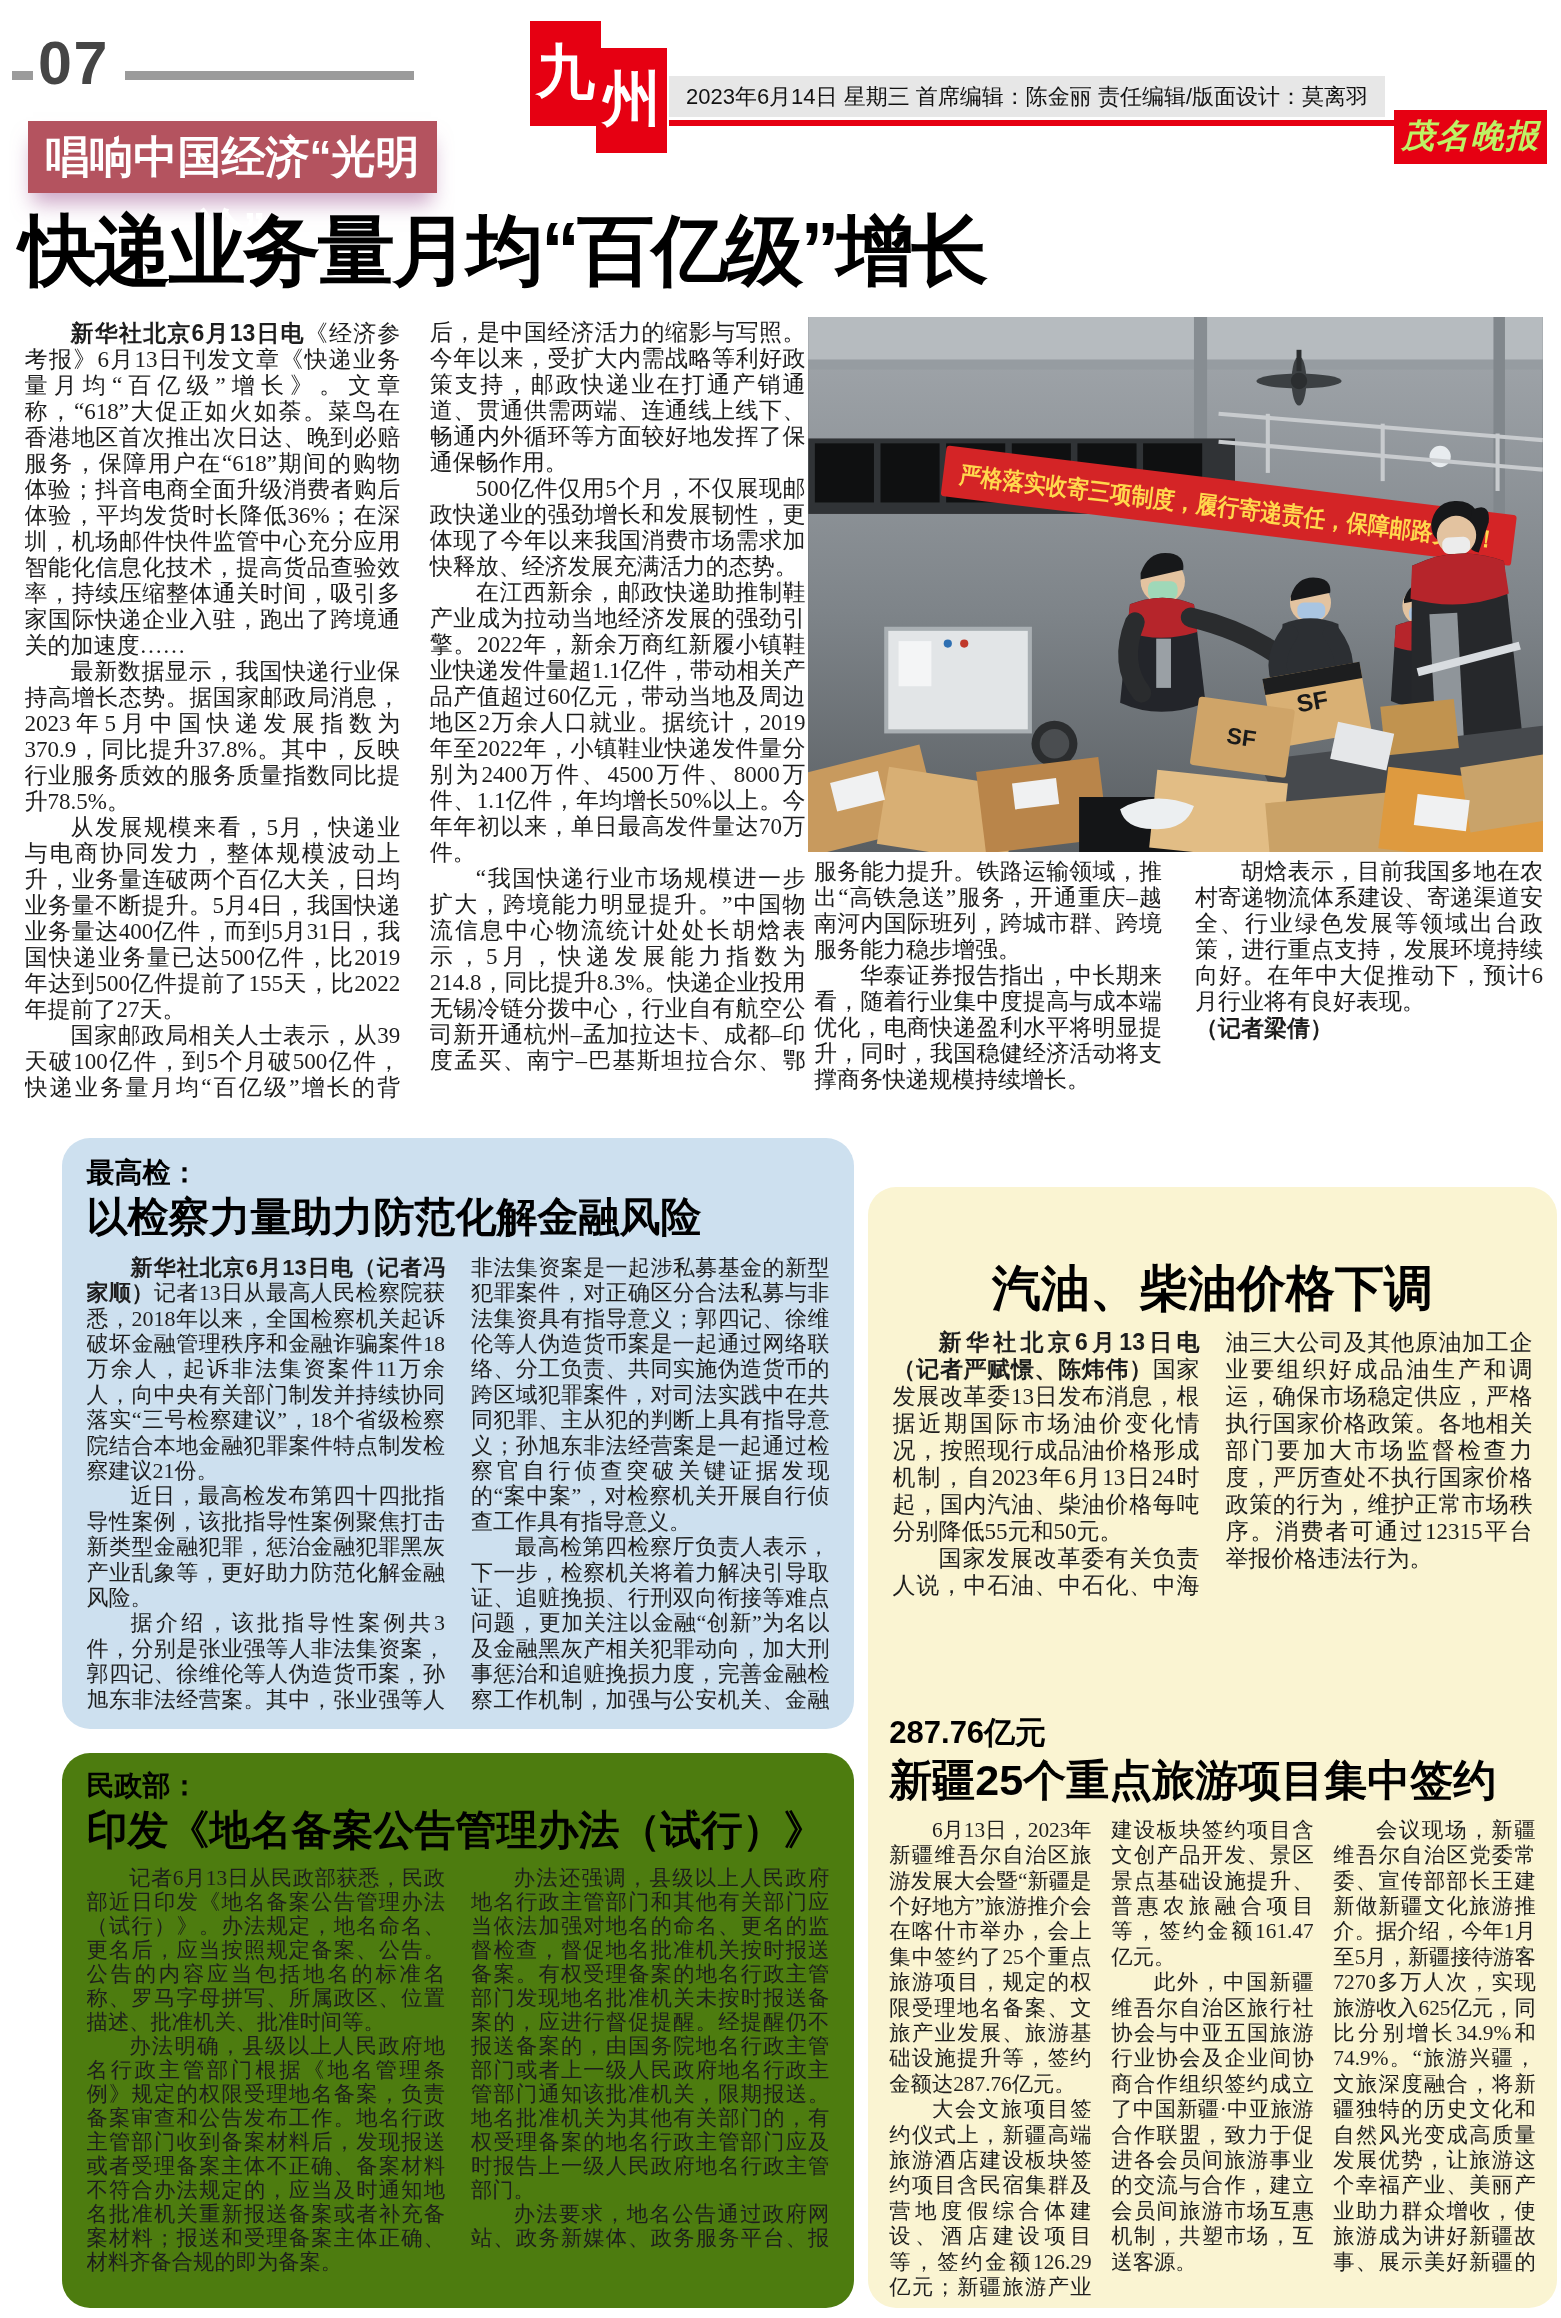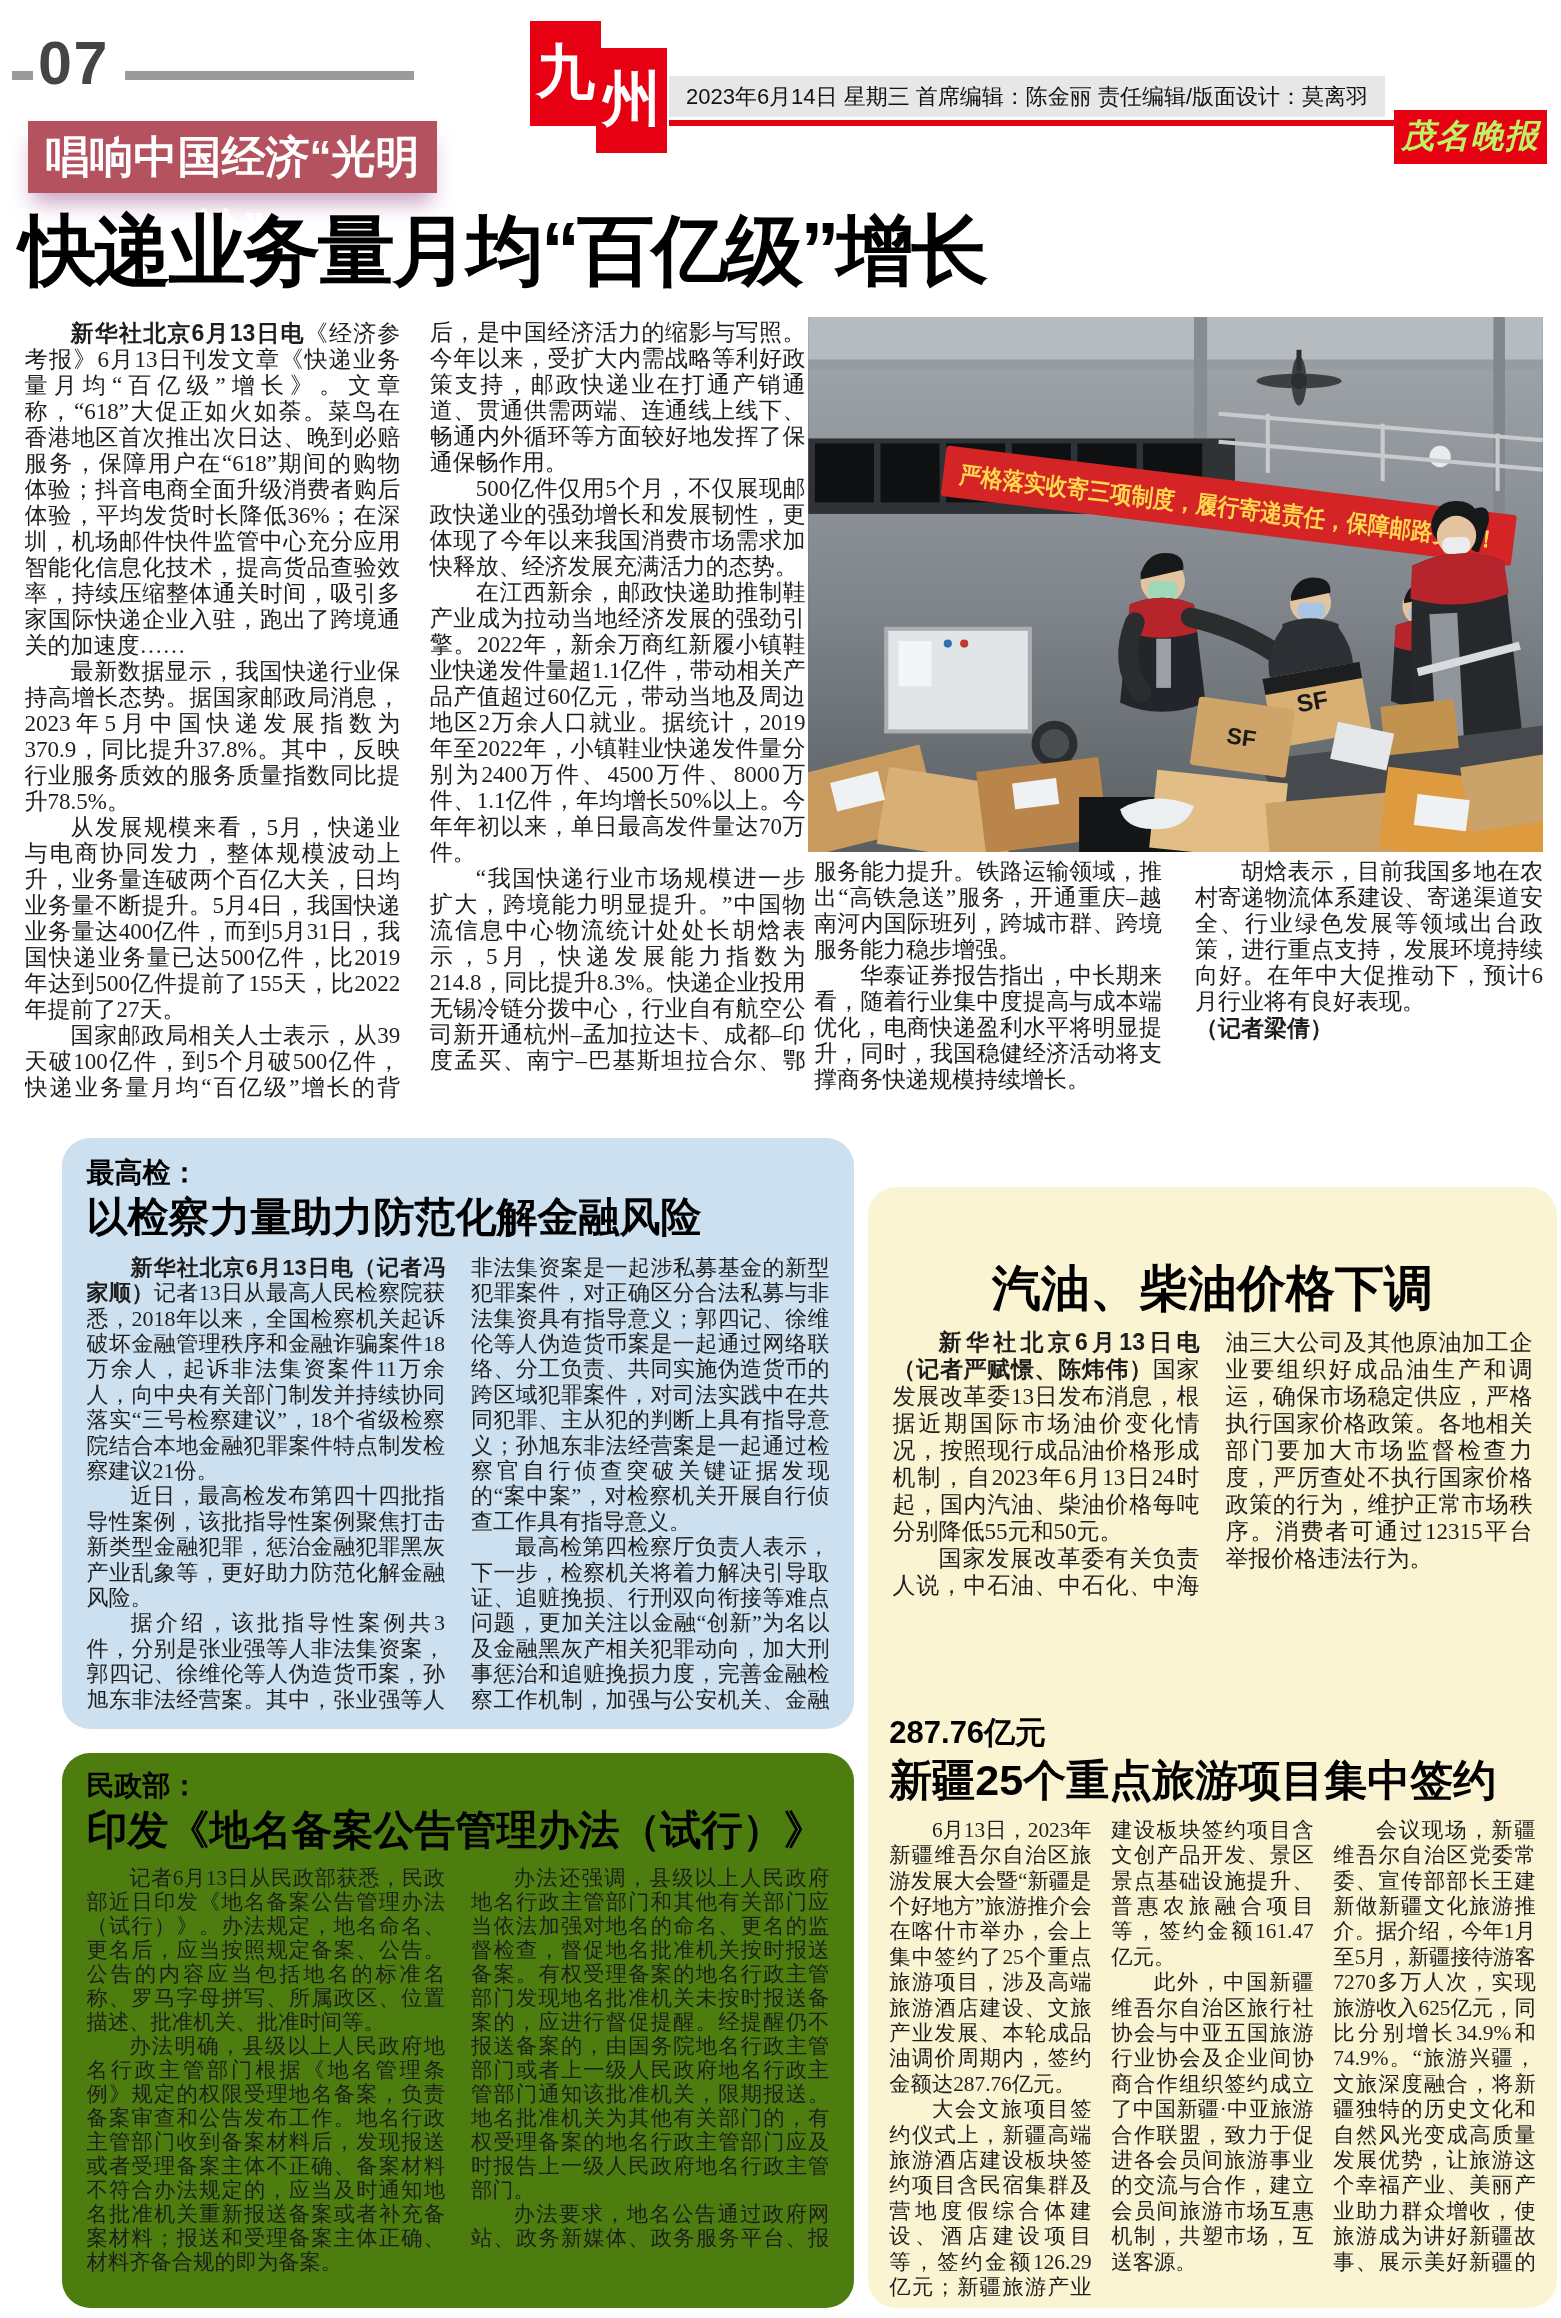--- a/index.html
+++ b/index.html
@@ -228,21 +228,21 @@
   <div class="abs panel yellow">
     <div class="panel-head oil-head">汽油、柴油价格下调</div>
     <div class="oil-body body-cols">
       <p><span class="ld">新华社北京6月13日电（记者严赋憬、陈炜伟）</span><span>国家发展改革委13日发布消息，根据近期国际市场油价变化情况，按照现行成品油价格形成机制，自2023年6月13日24时起，国内汽油、柴油价格每吨分别降低55元和50元。</span></p>
       <p><span>国家发展改革委有关负责人说，中石油、中石化、中海油三大公司及其他原油加工企业要组织好成品油生产和调运，确保市场稳定供应，严格执行国家价格政策。各地相关部门要加大市场监督检查力度，严厉查处不执行国家价格政策的行为，维护正常市场秩序。消费者可通过12315平台举报价格违法行为。</span></p>
     </div>
 
     <div class="panel-kicker xj-kicker">287.76亿元</div>
     <div class="panel-head xj-head">新疆25个重点旅游项目集中签约</div>
     <div class="xj-body body-cols">
-      <p><span>6月13日，2023年新疆维吾尔自治区旅游发展大会暨“新疆是个好地方”旅游推介会在喀什市举办，会上集中签约了25个重点旅游项目，涉及高端旅游酒店建设、文旅产业发展、本轮成品油调价周期内，签约金额达287.76亿元。</span></p>
+      <p><span>6月13日，2023年新疆维吾尔自治区旅游发展大会暨“新疆是个好地方”旅游推介会在喀什市举办，会上集中签约了25个重点旅游项目，规定的权限受理地名备案、文旅产业发展、旅游基础设施提升等，签约金额达287.76亿元。</span></p>
       <p><span>大会文旅项目签约仪式上，新疆高端旅游酒店建设板块签约项目含民宿集群及营地度假综合体建设、酒店建设项目等，签约金额126.29亿元；新疆旅游产业建设板块签约项目含文创产品开发、景区景点基础设施提升、普惠农旅融合项目等，签约金额161.47亿元。</span></p>
       <p><span>此外，中国新疆维吾尔自治区旅行社协会与中亚五国旅游行业协会及企业间协商合作组织签约成立了中国新疆·中亚旅游合作联盟，致力于促进各会员间旅游事业的交流与合作，建立会员间旅游市场互惠机制，共塑市场，互送客源。</span></p>
       <p><span>会议现场，新疆维吾尔自治区党委常委、宣传部部长王建新做新疆文化旅游推介。据介绍，今年1月至5月，新疆接待游客7270多万人次，实现旅游收入625亿元，同比分别增长34.9%和74.9%。“旅游兴疆，文旅深度融合，将新疆独特的历史文化和自然风光变成高质量发展优势，让旅游这个幸福产业、美丽产业助力群众增收，使旅游成为讲好新疆故事、展示美好新疆的重要窗口。”王建新说。</span></p>
 
     </div>
   </div>
 
   <div class="abs panel blue2">
     <div class="panel-kicker">民政部：</div>
     <div class="panel-head">印发《地名备案公告管理办法（试行）》</div>

